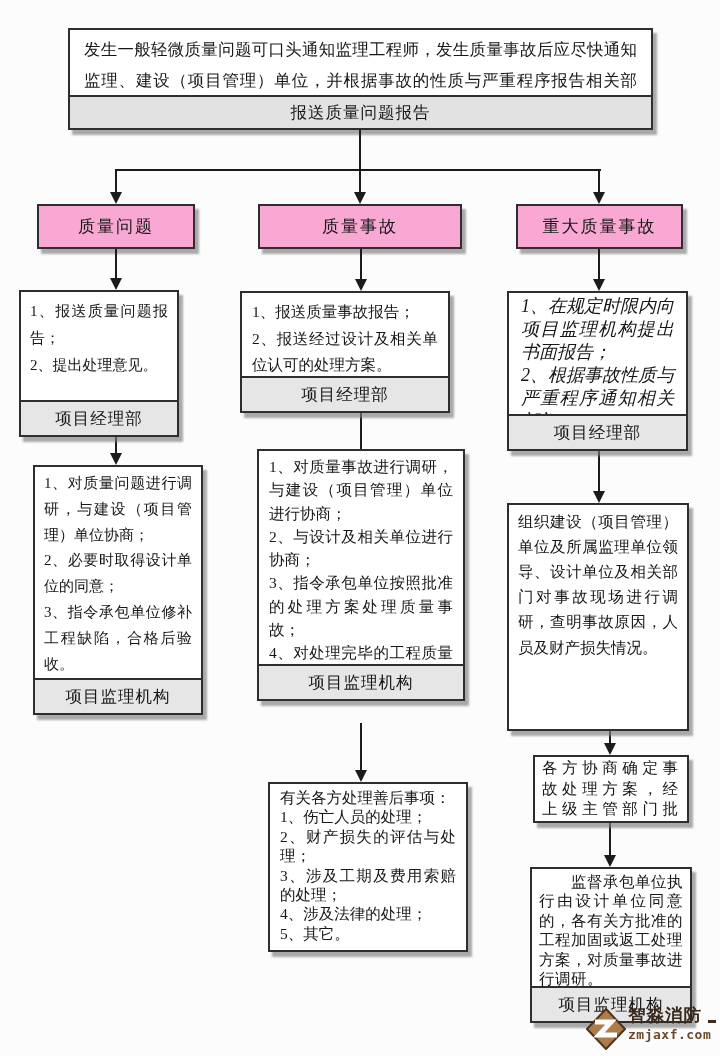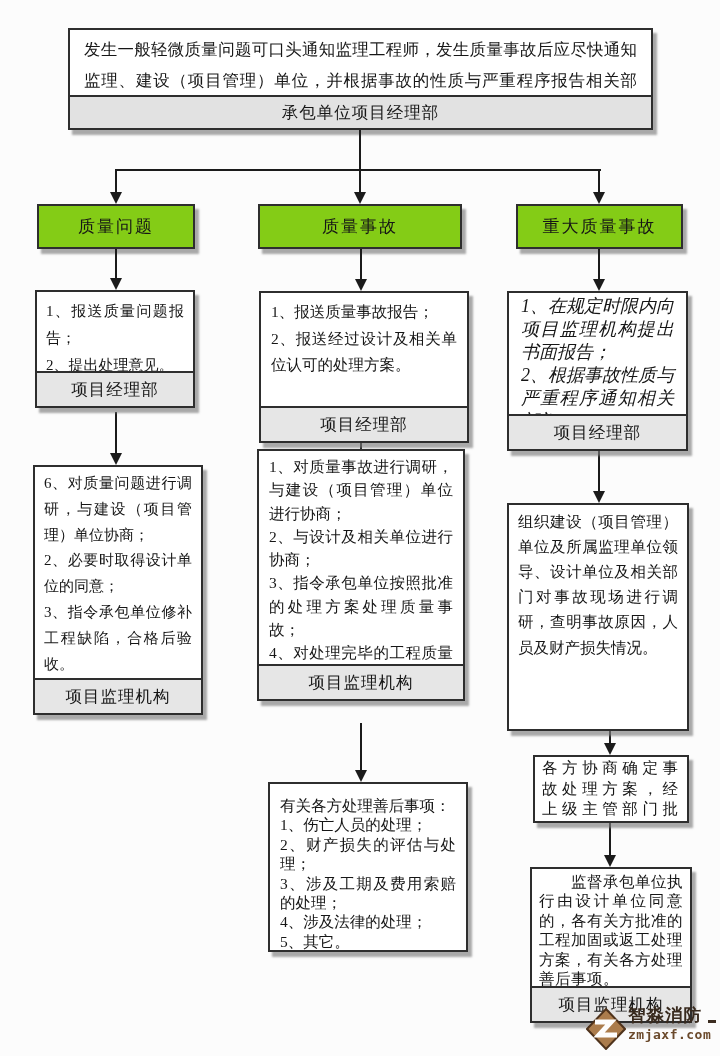--- a/index.html
+++ b/index.html
@@ -13,41 +13,41 @@
     position:relative;width:720px;height:1056px;margin:0 auto;
     background:#fcfcfc;overflow:hidden;color:#161616;
     font-family:"Liberation Serif","DejaVu Serif",serif;
   }
   .box{
     position:absolute;background:#ffffff;border:2px solid var(--border);
     box-shadow:4px 5px 2px var(--shadow);
     display:flex;flex-direction:column;box-sizing:border-box;overflow:hidden;
   }
   .hdr{
-    position:absolute;background:#84cc16;border:2px solid var(--border);
+    position:absolute;background:#f9a8d4;border:2px solid var(--border);
     box-shadow:4px 5px 2px var(--shadow);box-sizing:border-box;
     display:flex;align-items:center;justify-content:center;
     font-size:17px;letter-spacing:2px;font-family:Liberation Mono, monospace;
   }
   .content{
     flex:1;white-space:pre-line;text-align:justify;overflow:hidden;
   }
   .role{
     flex:none;height:33px;border-top:2px solid var(--border);
     background:var(--role-bg);display:flex;align-items:center;justify-content:center;
     font-size:16.5px;letter-spacing:1px;
   }
   .role:empty{display:none;}
   .c-top{font-size:16.5px;line-height:1.9;padding:4px 14px;}
   .top-role{background:#e2e2e2;height:31px;}
   .c1a{font-size:15px;line-height:1.8;padding:6px 9px;}
   .c1b{font-size:15px;line-height:1.72;padding:4px 9px;}
   .c2a{font-size:15.5px;line-height:1.72;padding:6px 10px;}
   .c2b{font-size:15.5px;line-height:1.5;padding:4px 10px;}
-  .c2c{font-size:15.5px;line-height:1.25;padding:4px 10px;margin-top:8px;}
+  .c2c{font-size:15.5px;line-height:1.25;padding:4px 10px;}
   .c3a{font-size:18px;line-height:1.28;padding:2px 12px;font-style:italic;}
   .c3b{font-size:15.5px;line-height:1.62;padding:4px 9px;}
   .c3c{font-size:15.5px;line-height:1.33;padding:1px 7px;letter-spacing:2px;}
   .c3d{font-size:15.5px;line-height:1.25;padding:3px 7px;letter-spacing:0.5px;}
   .vline{position:absolute;width:2px;background:var(--line);}
   .hline{position:absolute;height:2px;background:var(--line);}
   .ah{
     position:absolute;width:0;height:0;
     border-left:6px solid transparent;border-right:6px solid transparent;
     border-top:12px solid var(--line);
@@ -65,21 +65,21 @@
     font-weight:bold;font-size:13px;color:#6b4a2c;letter-spacing:0.5px;margin-top:1px;
   }
 </style>
 </head>
 <body>
 
 <div class="stage">
 
   <div class="box" style="left:68px;top:28px;width:585px;height:102px">
     <div class="content c-top">发生一般轻微质量问题可口头通知监理工程师，发生质量事故后应尽快通知监理、建设（项目管理）单位，并根据事故的性质与严重程序报告相关部门。</div>
-    <div class="role top-role">承包单位项目经理部</div>
+    <div class="role top-role">报送质量问题报告</div>
   </div>
 
   <div class="vline" style="left:359px;top:130px;height:40px"></div>
   <div class="hline" style="left:115px;top:169px;width:486px"></div>
 
   <div class="vline" style="left:115px;top:169px;height:24px"></div>
   <div class="ah" style="left:110px;top:192px"></div>
   <div class="vline" style="left:359px;top:169px;height:24px"></div>
   <div class="ah" style="left:354px;top:192px"></div>
   <div class="vline" style="left:598px;top:169px;height:24px"></div>
@@ -87,40 +87,40 @@
 
   <div class="hdr" style="left:37px;top:204px;width:158px;height:45px">质量问题</div>
   <div class="hdr" style="left:516px;top:204px;width:167px;height:45px">重大质量事故</div>
   <div class="hdr" style="left:258px;top:204px;width:204px;height:45px">质量事故</div>
 
   <div class="vline" style="left:115px;top:249px;height:29px"></div>
   <div class="ah" style="left:110px;top:278px"></div>
   <div class="vline" style="left:115px;top:412px;height:41px"></div>
   <div class="ah" style="left:110px;top:453px"></div>
 
-  <div class="box" style="left:35px;top:290px;width:160px;height:118px">
+  <div class="box" style="left:19px;top:290px;width:160px;height:147px">
     <div class="content c1a">1、报送质量问题报告；
 2、提出处理意见。</div>
     <div class="role">项目经理部</div>
   </div>
   <div class="box" style="left:33px;top:465px;width:170px;height:250px">
-    <div class="content c1b">6、对质量问题进行调研，与建设（项目管理）单位协商；
+    <div class="content c1b">1、对质量问题进行调研，与建设（项目管理）单位协商；
 2、必要时取得设计单位的同意；
 3、指令承包单位修补工程缺陷，合格后验收。</div>
     <div class="role">项目监理机构</div>
   </div>
 
   <div class="vline" style="left:360px;top:249px;height:30px"></div>
   <div class="ah" style="left:355px;top:279px"></div>
   <div class="vline" style="left:360px;top:413px;height:46px"></div>
   <div class="ah" style="left:355px;top:459px"></div>
   <div class="vline" style="left:360px;top:723px;height:47px"></div>
   <div class="ah" style="left:355px;top:770px"></div>
 
-  <div class="box" style="left:259px;top:291px;width:210px;height:152px">
+  <div class="box" style="left:240px;top:291px;width:210px;height:122px">
     <div class="content c2a">1、报送质量事故报告；
 2、报送经过设计及相关单位认可的处理方案。</div>
     <div class="role">项目经理部</div>
   </div>
   <div class="box" style="left:257px;top:449px;width:208px;height:252px">
     <div class="content c2b">1、对质量事故进行调研，与建设（项目管理）单位进行协商；
 2、与设计及相关单位进行协商；
 3、指令承包单位按照批准的处理方案处理质量事故；
 4、对处理完毕的工程质量事故部位进行验收。</div>
     <div class="role">项目监理机构</div>
@@ -150,21 +150,21 @@
     <div class="role">项目经理部</div>
   </div>
   <div class="box" style="left:507px;top:503px;width:182px;height:228px">
     <div class="content c3b">组织建设（项目管理）单位及所属监理单位领导、设计单位及相关部门对事故现场进行调研，查明事故原因，人员及财产损失情况。</div>
   </div>
   <div class="box" style="left:533px;top:755px;width:156px;height:68px">
     <div class="content c3c">各方协商确定事故处理方案，经上级主管部门批准</div>
 
   </div>
   <div class="box" style="left:530px;top:867px;width:162px;height:156px">
-    <div class="content c3d">　　监督承包单位执行由设计单位同意的，各有关方批准的工程加固或返工处理方案，有关各方处理善后事项。</div>
+    <div class="content c3d">　　监督承包单位执行由设计单位同意的，各有关方批准的工程加固或返工处理方案，对质量事故进行调研。</div>
     <div class="role">项目监理机构</div>
   </div>
 
   <div class="wm-dash" style="left:588px;top:1026px;width:9px"></div>
   <div class="wm-dash" style="left:708px;top:1020px;width:8px"></div>
   <div class="wm">
     <svg class="wm-logo" width="40" height="42" viewBox="0 0 40 42">
       <polygon points="20,1 39,21 20,41 1,21" fill="#ab7c4c" stroke="#4f331c" stroke-width="2"></polygon>
       <polyline points="9,14 25,14 13,27 31,27" fill="none" stroke="#fdfdfd" stroke-width="5"></polyline>
     </svg>

